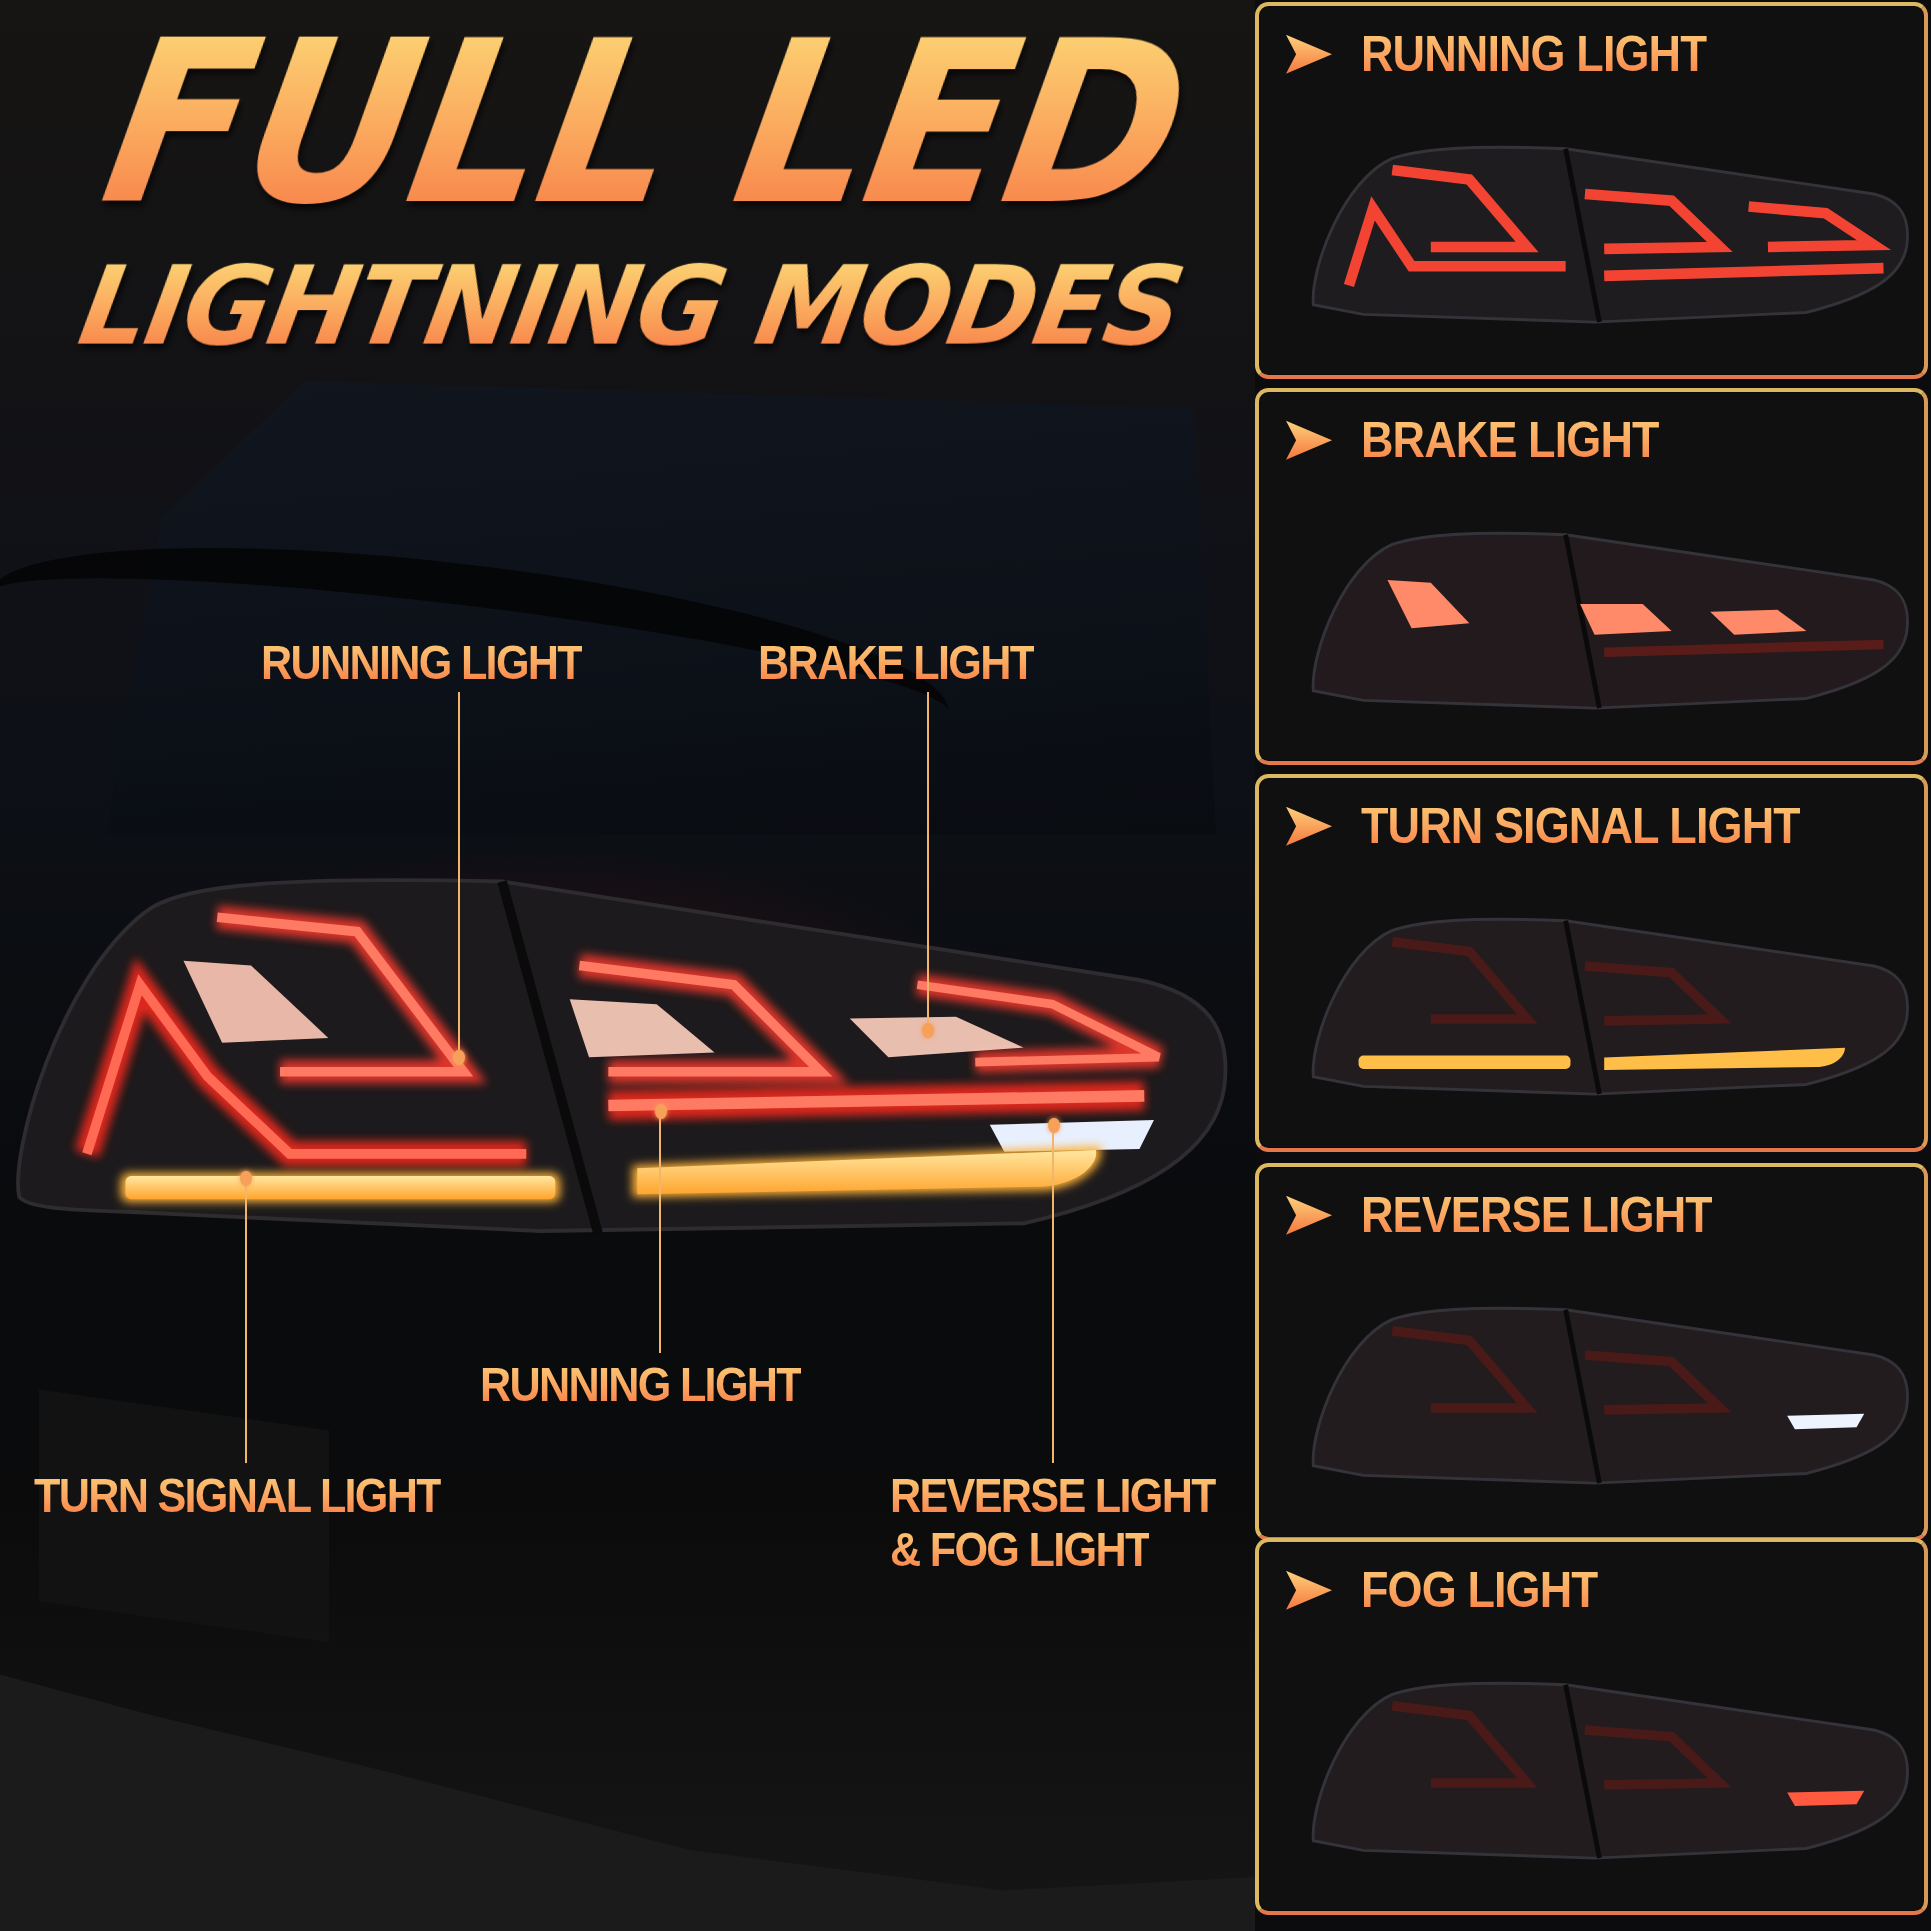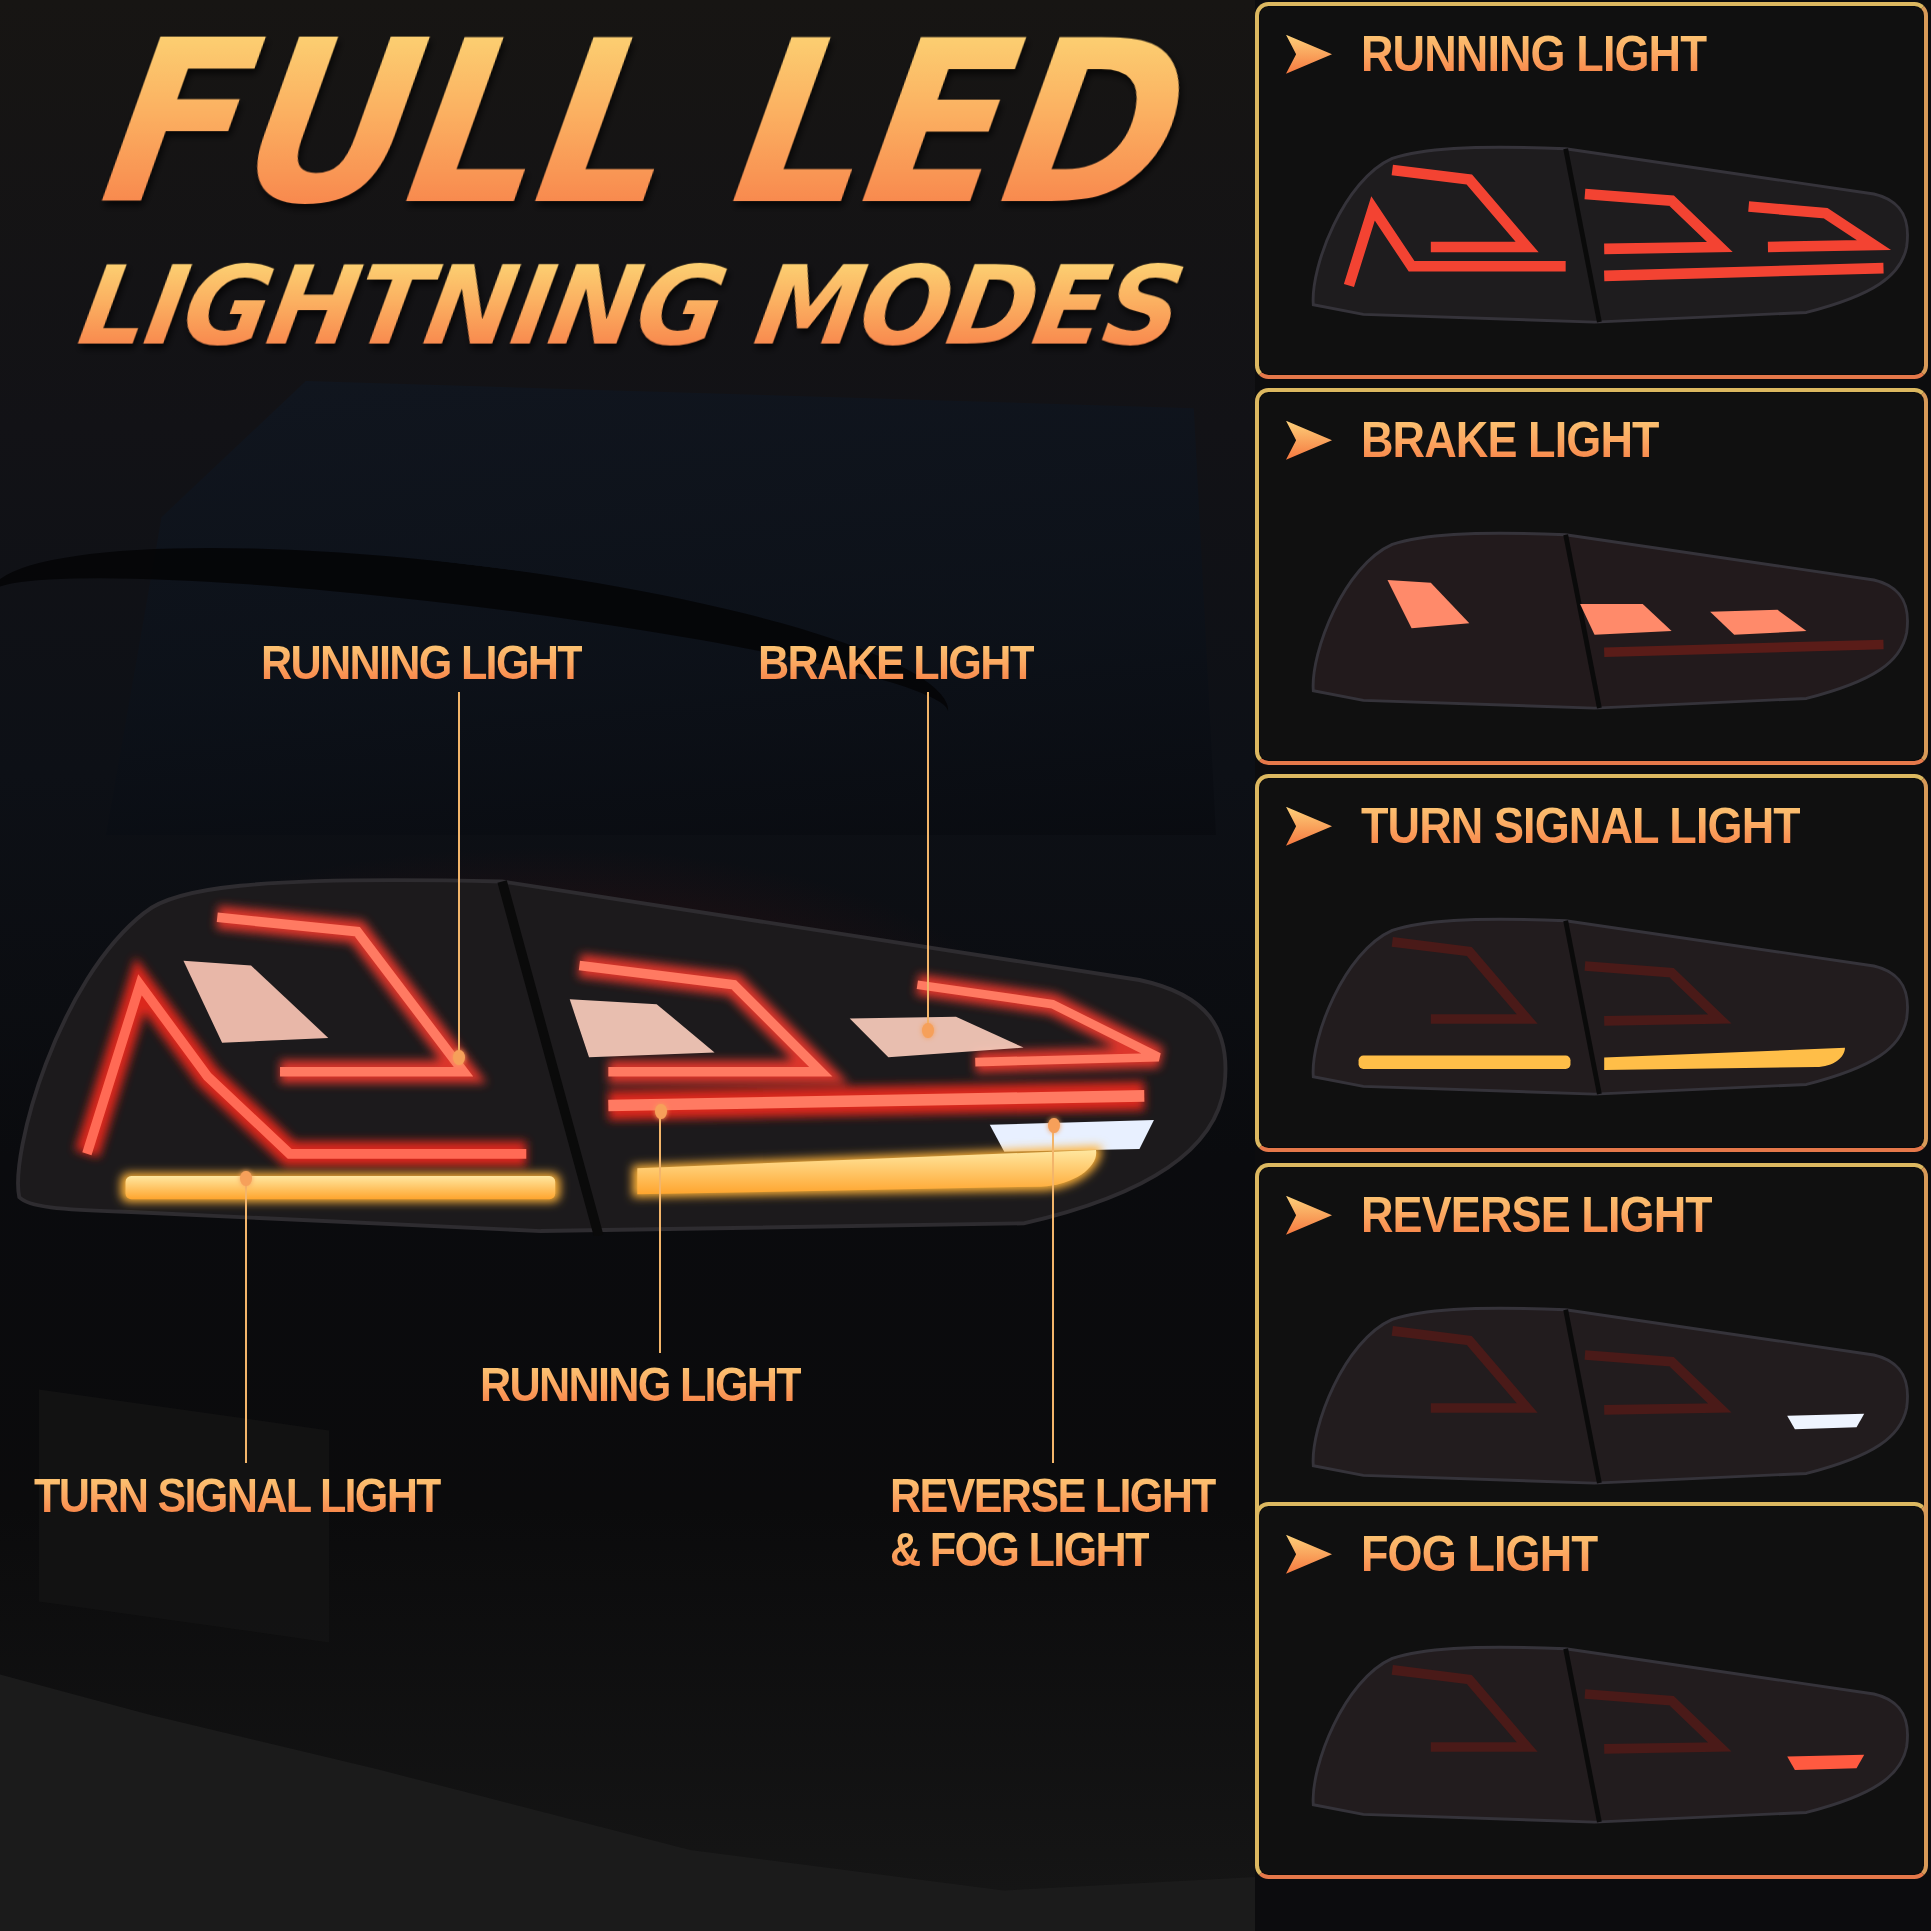--- a/index.html
+++ b/index.html
@@ -199,21 +199,21 @@
       <path d="M270 8 L305 188" stroke="#0a0a0a" stroke-width="5"></path>
       <g fill="none" stroke="#4a1a18" stroke-width="10">
         <path d="M90 30 L170 40 L230 110 L130 110"></path>
           <path d="M290 55 L380 62 L430 110 L310 112"></path>
       </g>
       <path d="M500 118 L580 116 L572 130 L508 132Z" fill="#eef4ff"></path>
     </svg>
   </div>
 </div>
 
-<div class="panel" style="top:1502px;height:377px">
+<div class="panel" style="top:1538px;height:377px">
   <div class="hdr">
       <span class="arrow"></span>
     <span class="ptitle">FOG LIGHT</span>
     </div>
   <div class="plamp">
     <svg viewBox="0 0 630 190">
       <path d="M8 170 C5 130 40 40 90 18 C120 8 170 4 270 8 L590 55 C620 62 628 82 624 110 C618 140 590 160 520 178 L300 188 L60 180Z" fill="#221c1e" stroke="#35333a" stroke-width="3"></path>
       <path d="M270 8 L305 188" stroke="#0a0a0a" stroke-width="5"></path>
       <g fill="none" stroke="#4a1a18" stroke-width="10">
         <path d="M90 30 L170 40 L230 110 L130 110"></path>

